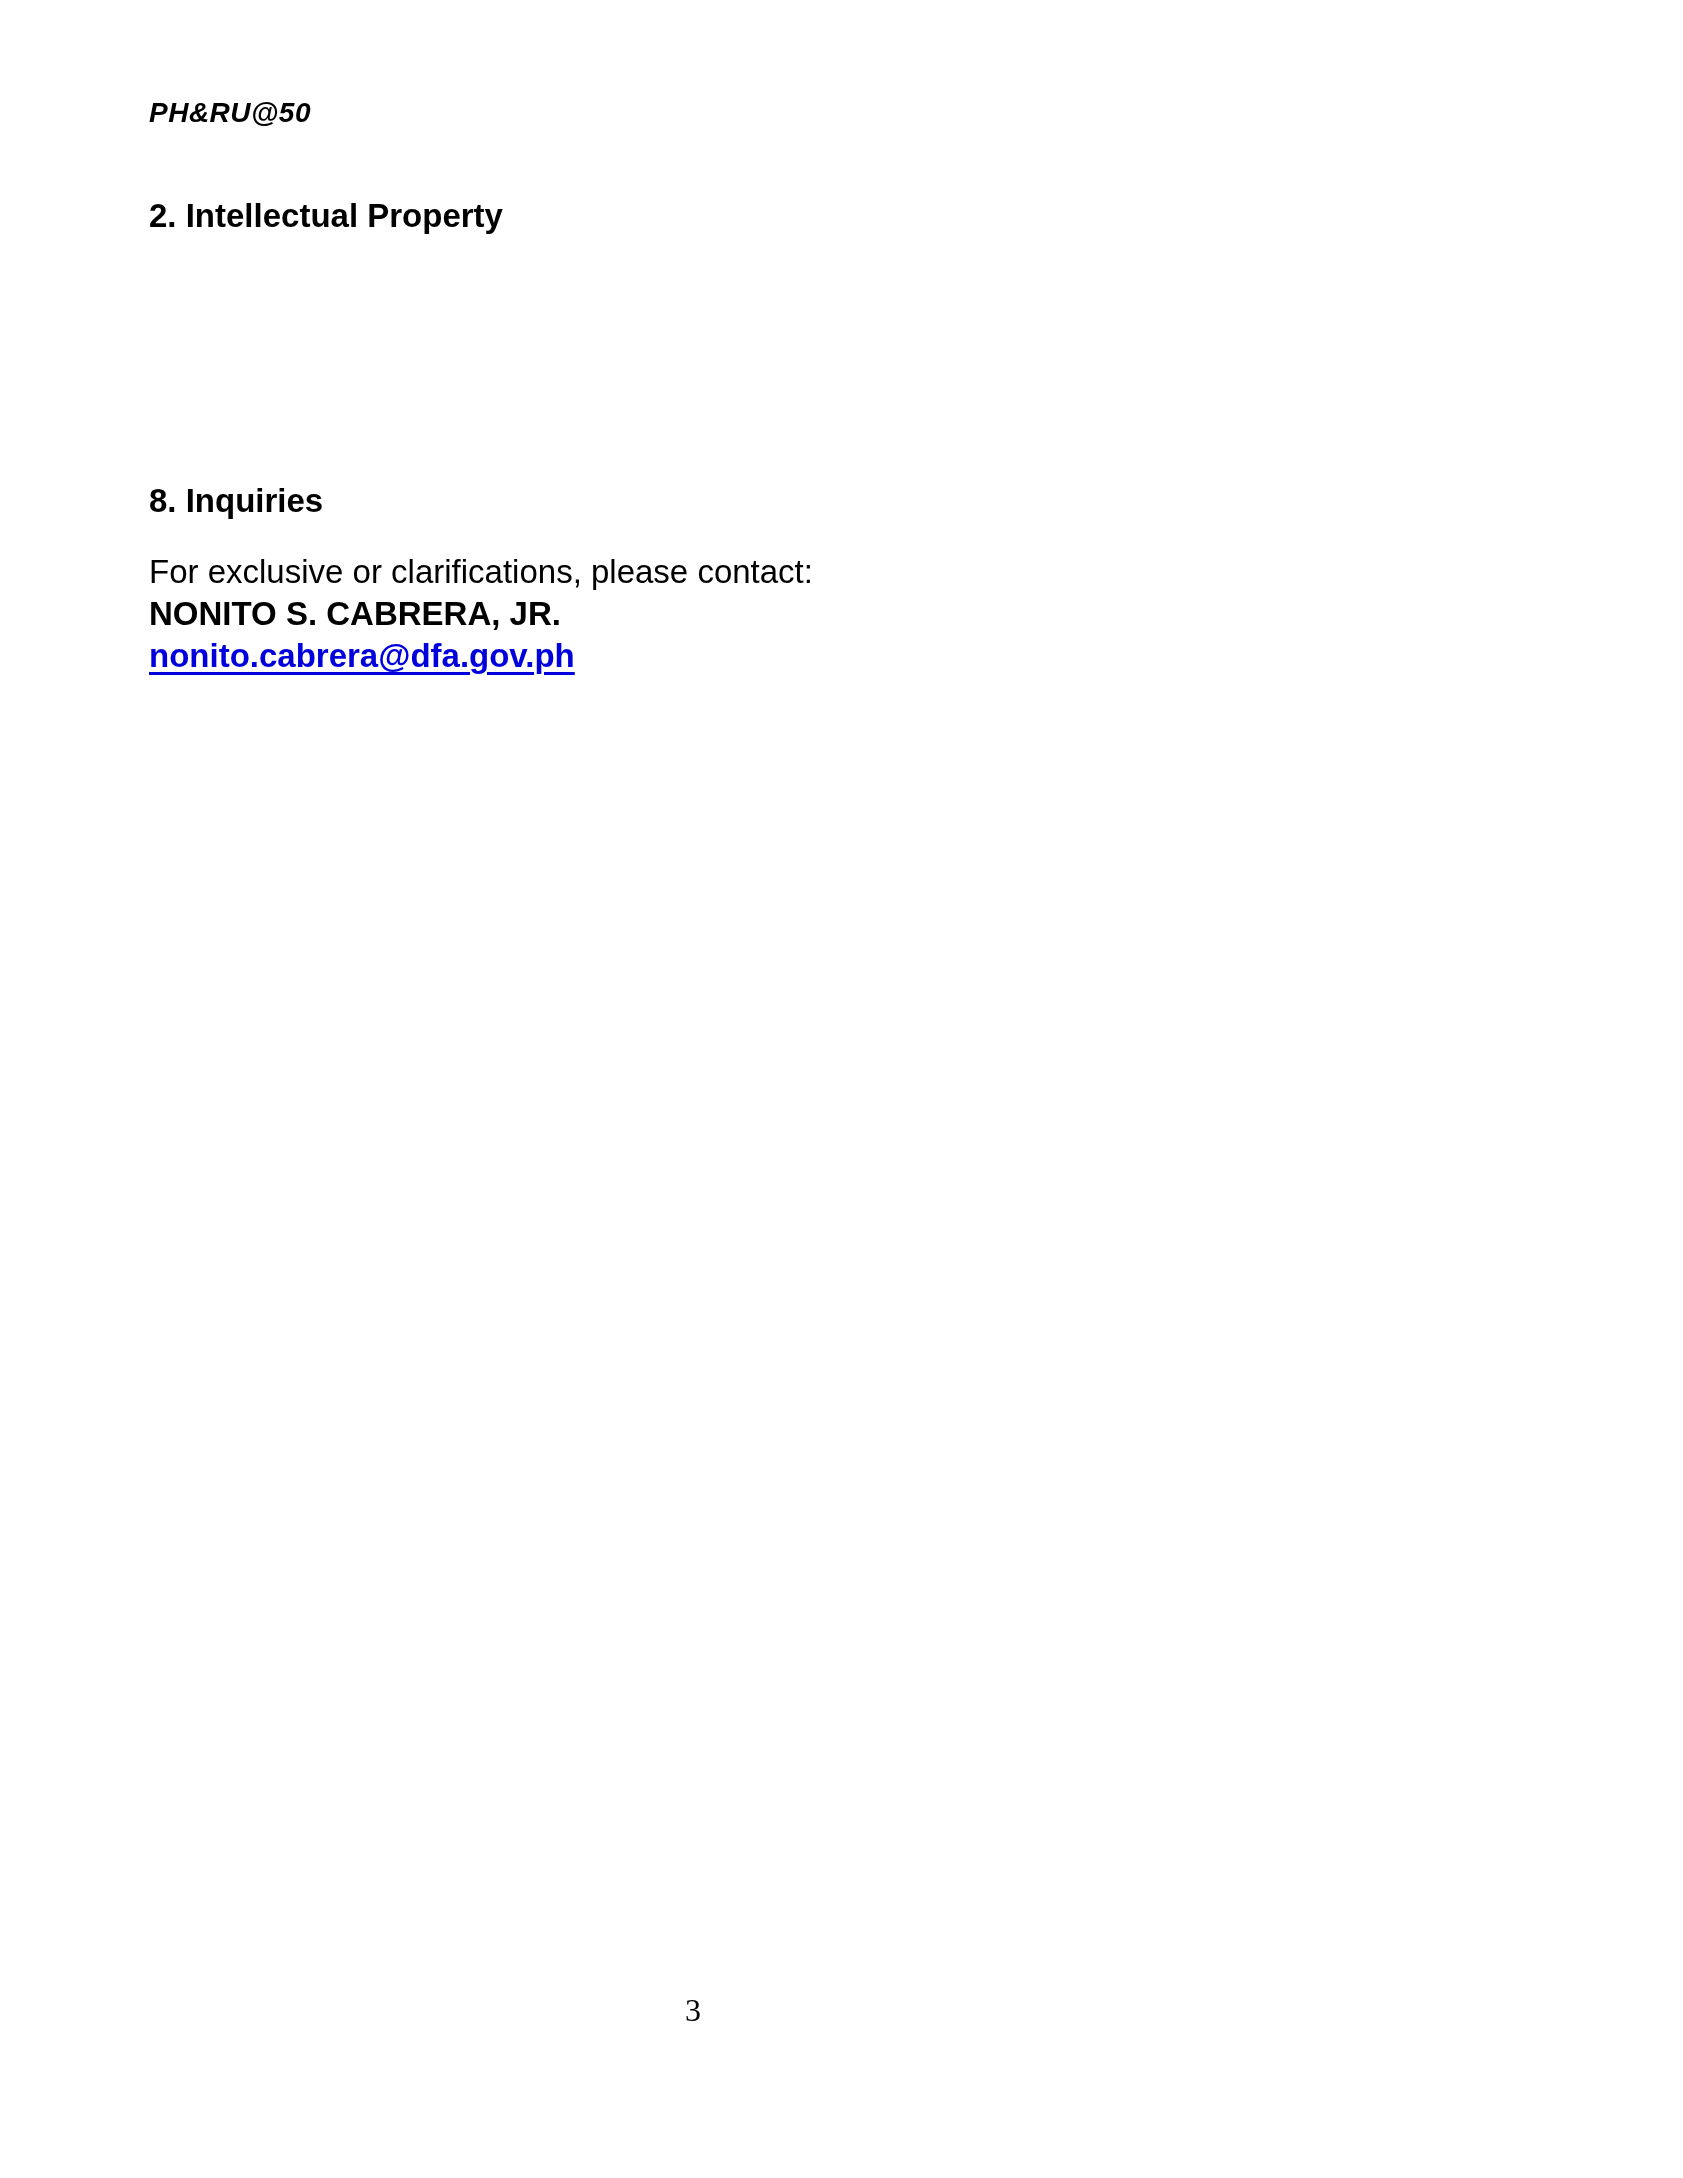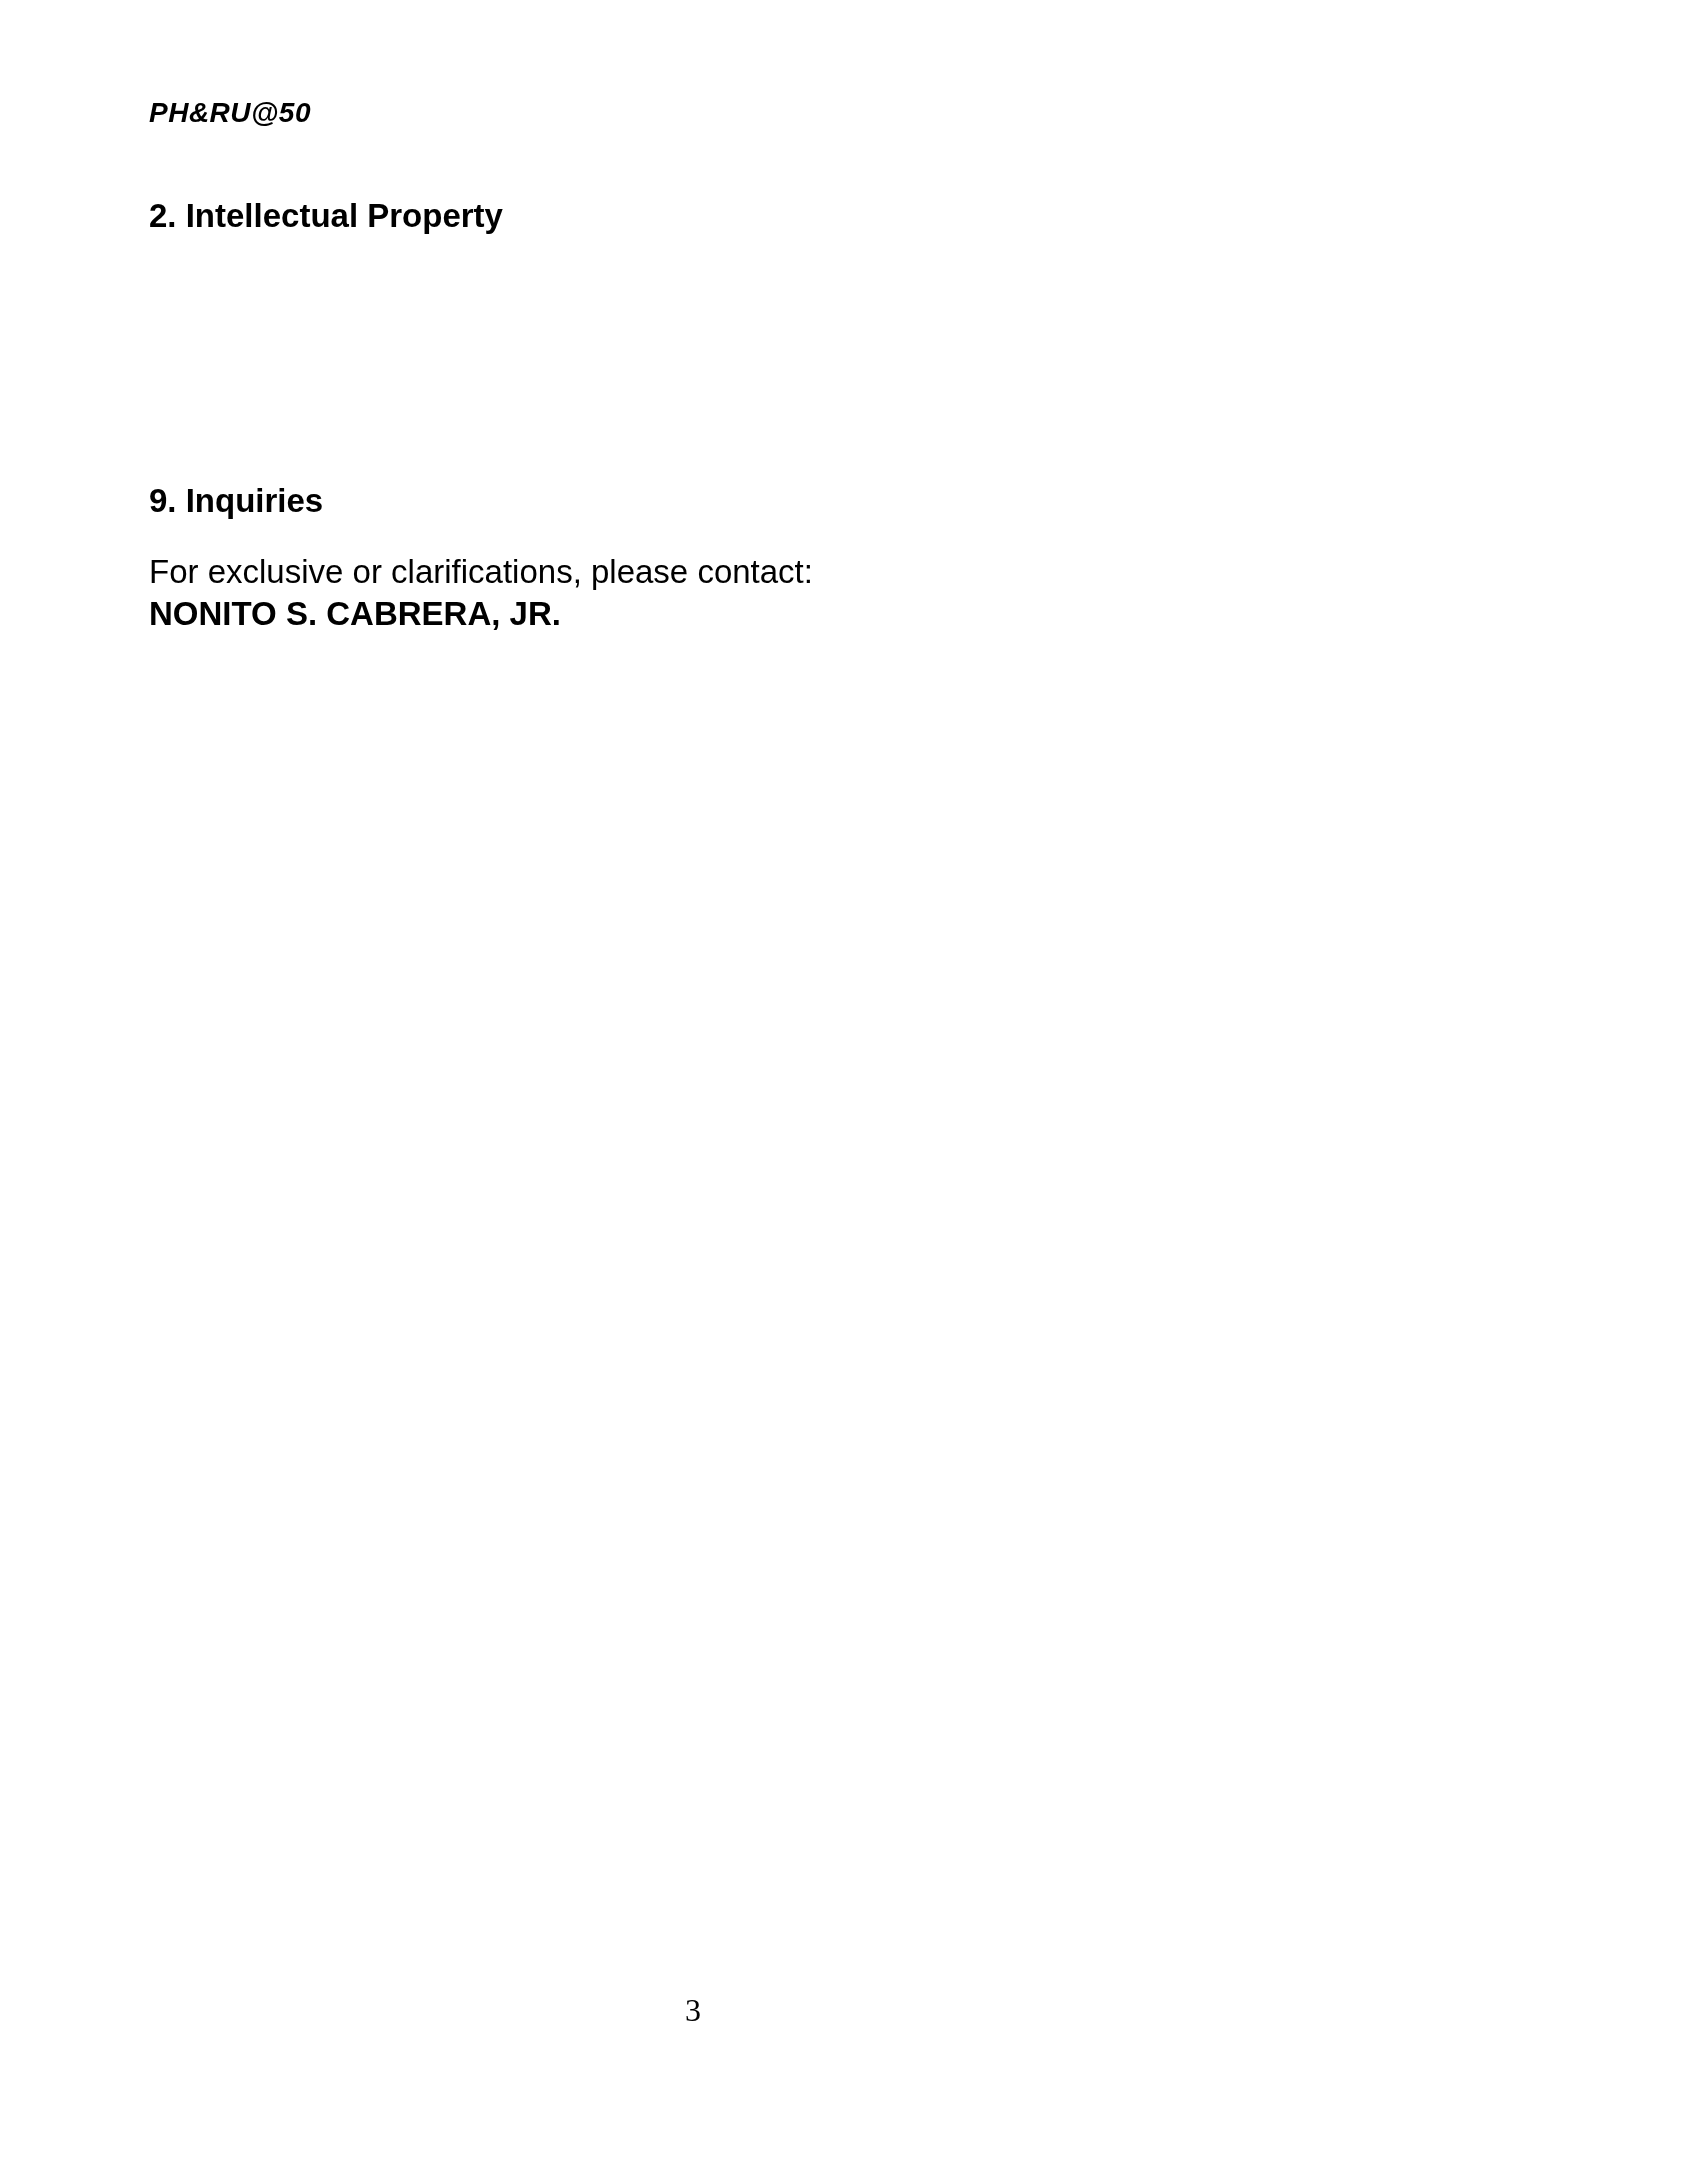--- a/index.html
+++ b/index.html
@@ -95,23 +95,26 @@
 </head>
 <body>
 
 <div class="page">
 
   <div class="doc-header">PH&amp;RU@50</div>
 
   <div class="section-heading heading-ip">2. Intellectual Property</div>
 
 
-  <div class="section-heading heading-inq">9. Inquiries</div>
+  <div class="section-heading heading-inq">8. Inquiries</div>
 
   <div class="contact-intro">For exclusive or clarifications, please contact:</div>
 
   <div class="contact-name">NONITO S. CABRERA, JR.</div>
 
+  <div class="contact-email">
+    <a href="#">nonito.cabrera@dfa.gov.ph</a>
+  </div>
 
   <div class="page-number">3</div>
 
 </div>
 
 
 </body></html>

